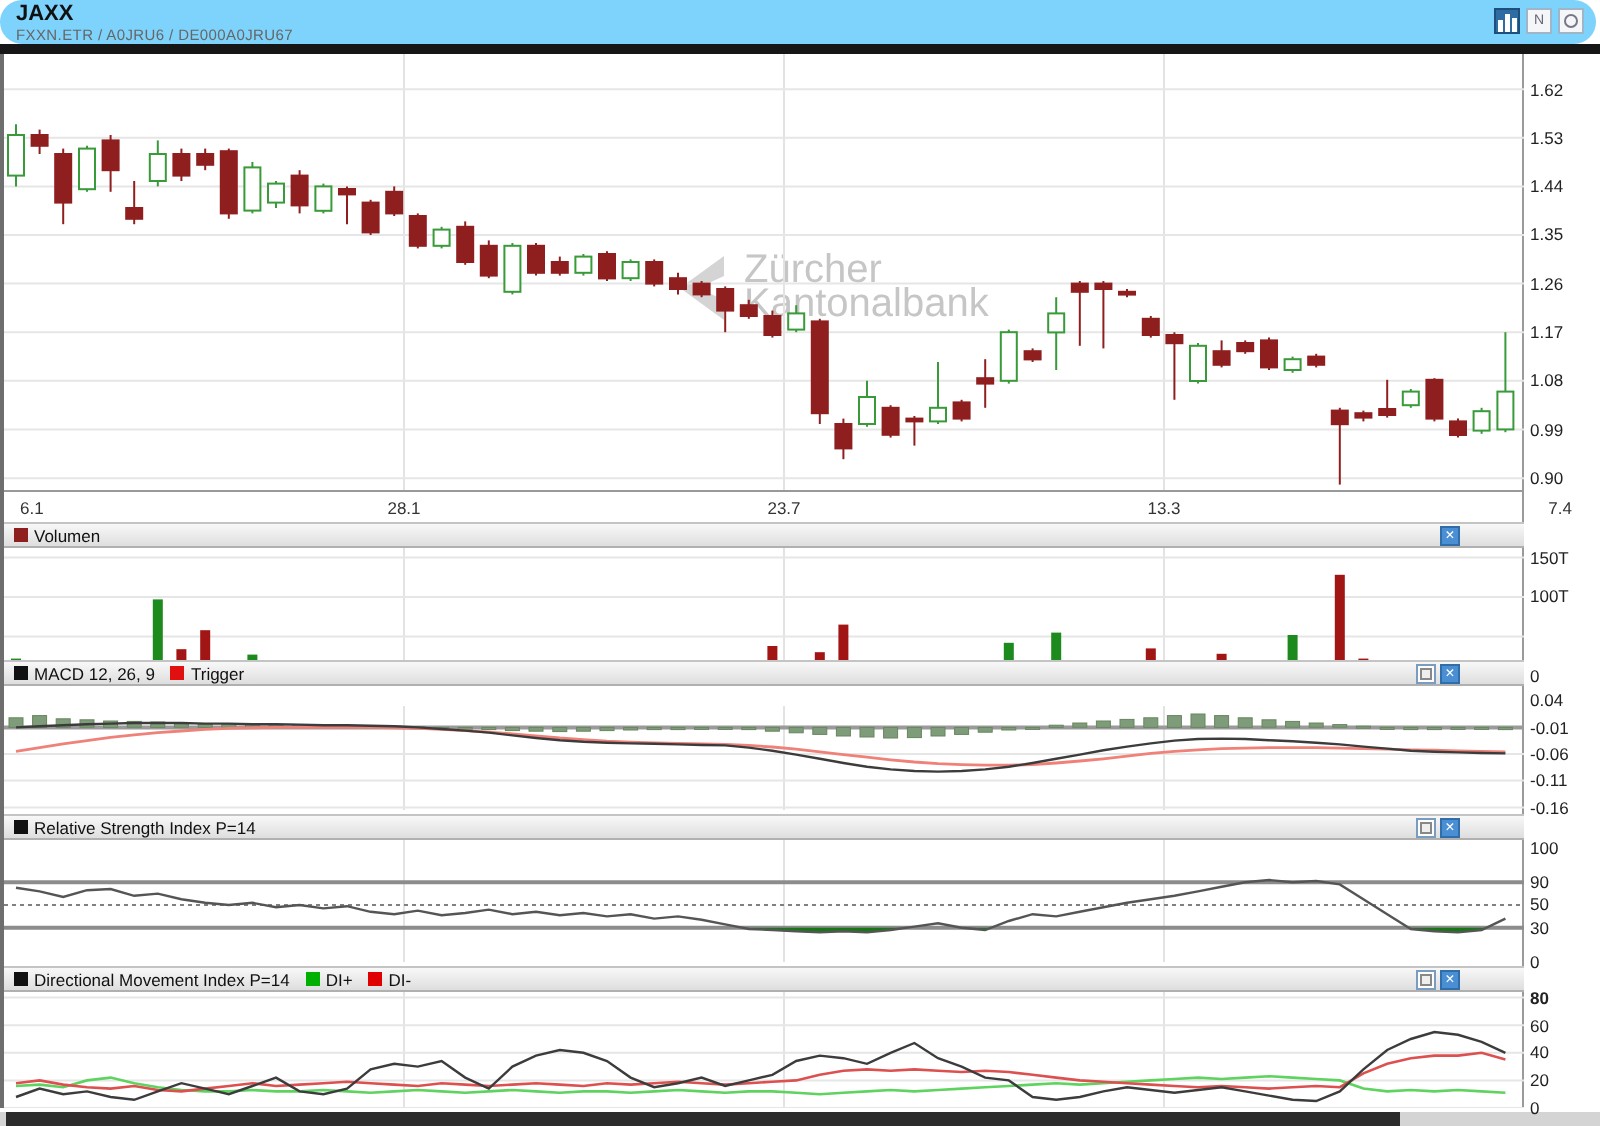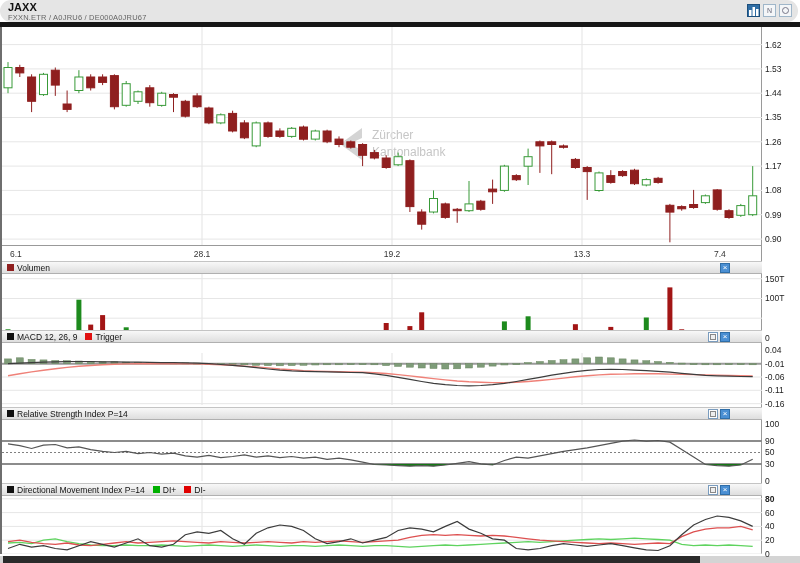--- a/index.html
+++ b/index.html
@@ -1,40 +1,40 @@
 <!DOCTYPE html>
 <html><head>
 <meta charset="utf-8">
 <style>
   html,body{margin:0;padding:0;background:#fff;}
   #app{position:relative;width:800px;height:563px;background:#fff;overflow:hidden;
        font-family:"Liberation Sans",sans-serif;-webkit-font-smoothing:antialiased;}
   
-  .header{position:absolute;top:0;left:0;width:798px;height:22px;background:#e5e5e5;border-radius:11px;}
+  .header{position:absolute;top:0;left:0;width:798px;height:22px;background:#7dd3fc;border-radius:11px;}
   .hd-left{position:absolute;left:8px;top:2px;}
   .sym{font-size:11px;font-weight:bold;color:#111;line-height:11px;}
   .ids{font-size:7.5px;color:#666;line-height:9px;letter-spacing:0.2px;}
   .hd-price{position:absolute;left:160px;top:2px;}
   .row1{font-size:11px;line-height:11px;}
   .price{font-weight:bold;color:#111;}
   .chg{color:#1c6fbf;font-weight:bold;margin-left:10px;}
   .row2{font-size:7.5px;color:#666;line-height:9px;}
   .row2 span{margin-right:8px;}
   .hd-icons{position:absolute;right:6px;top:4px;display:flex;gap:3px;}
   .tb-btn{width:13px;height:13px;box-sizing:border-box;border:1px solid #9fb6c9;background:#f4f6f8;
           display:flex;align-items:center;justify-content:center;font-size:7px;color:#667;cursor:pointer;}
   .tb-btn.active{background:#2e6da4;border-color:#1d4f7c;}
   .circ{width:7px;height:7px;border:1px solid #778;border-radius:50%;box-sizing:border-box;}
   .divider{position:absolute;top:22px;left:0;width:800px;height:5px;background:#161616;}
   .left-edge{position:absolute;left:0;top:27px;width:2px;height:527px;background:#6e6e6e;}
   .axis-sep{position:absolute;left:761px;top:27px;width:1px;height:527px;background:#9a9a9a;}
   .plot{position:absolute;left:2px;background:transparent;}
   
   .watermark{position:absolute;left:338px;top:127px;display:flex;align-items:center;z-index:0;}
-  .wm-text{margin-left:8px;font-size:12px;color:#c6c6c6;line-height:17px;}
+  .wm-text{margin-left:8px;font-size:20px;color:#c6c6c6;line-height:17px;}
   
   .xrow{position:absolute;left:2px;top:245px;width:760px;height:16px;border-top:1px solid #999;}
   .xlab{position:absolute;top:3px;font-size:8.5px;color:#333;}
   .ytick{position:absolute;left:765px;font-size:8.5px;color:#222;z-index:3;}
   
   .phead{position:absolute;left:2px;width:760px;height:13px;box-sizing:border-box;
          background:linear-gradient(#f8f8f8,#dedede);border-top:1px solid #c4c4c4;border-bottom:1px solid #b0b0b0;
          display:flex;align-items:center;padding-left:5px;font-size:8.5px;color:#111;}
   .sq{width:7px;height:7px;display:inline-block;margin-right:3px;flex:none;}
   .ptitle{margin-right:8px;white-space:nowrap;}
@@ -223,23 +223,23 @@
       <line x1="727.0" x2="727.0" y1="182.3" y2="191.8" stroke="#8f1f1f"></line>
       <rect x="723.0" y="183.7" width="8" height="6.8" fill="#8f1f1f" stroke="#8f1f1f"></rect>
       <line x1="738.8" x2="738.8" y1="176.9" y2="189.9" stroke="#389a38"></line>
       <rect x="734.8" y="178.6" width="8" height="9.7" fill="#ffffff" stroke="#389a38"></rect>
       <line x1="750.7" x2="750.7" y1="139.1" y2="189.1" stroke="#389a38"></line>
       <rect x="746.7" y="168.8" width="8" height="18.9" fill="#ffffff" stroke="#389a38"></rect>
     </svg>
   <div class="xrow" id="xrow">
       <div class="xlab" style="left: 8px;">6.1</div>
       <div class="xlab" style="left: 180px; width: 40px; text-align: center;">28.1</div>
-      <div class="xlab" style="left: 370px; width: 40px; text-align: center;">19.2</div>
+      <div class="xlab" style="left: 370px; width: 40px; text-align: center;">23.7</div>
       <div class="xlab" style="left: 560px; width: 40px; text-align: center;">13.3</div>
-      <div class="xlab" style="left: 712px; width: 40px; text-align: left;">7.4</div>
+      <div class="xlab" style="left: 744px; width: 40px; text-align: right;">7.4</div>
     </div>
 
   <div class="phead" style="top:261px">
     <span class="sq" style="background: rgb(143, 31, 31);"></span>
     <span class="ptitle">Volumen</span>
     <span class="pbtns">
       <span class="close-btn">×</span>
     </span>
   </div>
   <svg id="volume-svg" class="plot" style="top:274px" width="760" height="64">

